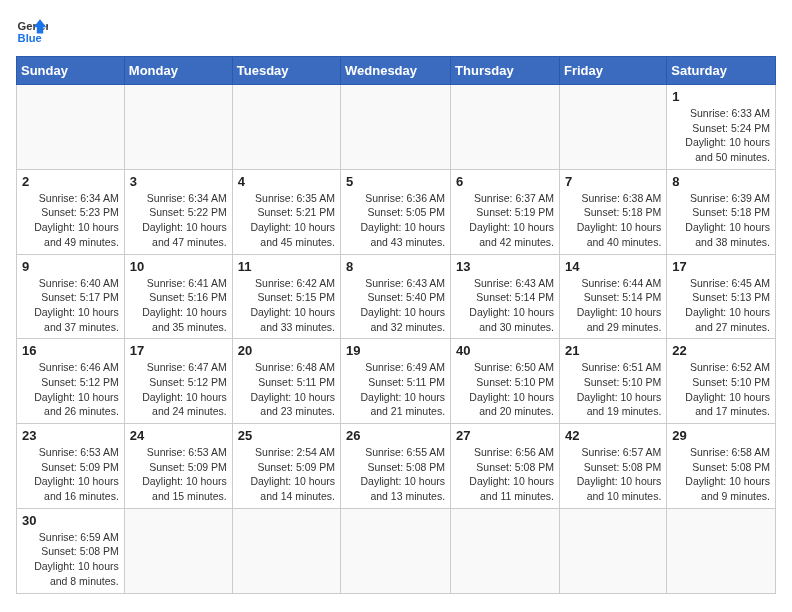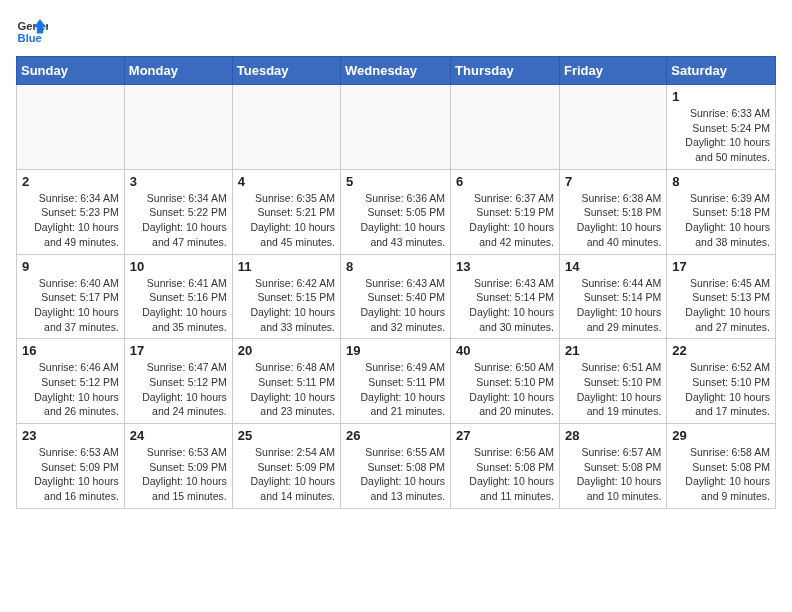--- a/index.html
+++ b/index.html
@@ -276,26 +276,40 @@
 Sunset: 5:08 PM
 Daylight: 10 hours and 13 minutes.</div>
         </td>
         <td>
           <span class="day-number">27</span>
           <div class="day-info">Sunrise: 6:56 AM
 Sunset: 5:08 PM
 Daylight: 10 hours and 11 minutes.</div>
         </td>
         <td>
-          <span class="day-number">28</span>
+          <span class="day-number">42</span>
           <div class="day-info">Sunrise: 6:57 AM
 Sunset: 5:08 PM
 Daylight: 10 hours and 10 minutes.</div>
         </td>
         <td>
           <span class="day-number">29</span>
           <div class="day-info">Sunrise: 6:58 AM
 Sunset: 5:08 PM
 Daylight: 10 hours and 9 minutes.</div>
         </td>
+      </tr>
+      <tr>
+        <td>
+          <span class="day-number">30</span>
+          <div class="day-info">Sunrise: 6:59 AM
+Sunset: 5:08 PM
+Daylight: 10 hours and 8 minutes.</div>
+        </td>
+        <td class="empty"></td>
+        <td class="empty"></td>
+        <td class="empty"></td>
+        <td class="empty"></td>
+        <td class="empty"></td>
+        <td class="empty"></td>
       </tr>
     </tbody>
 </table>
 
 </body></html>

